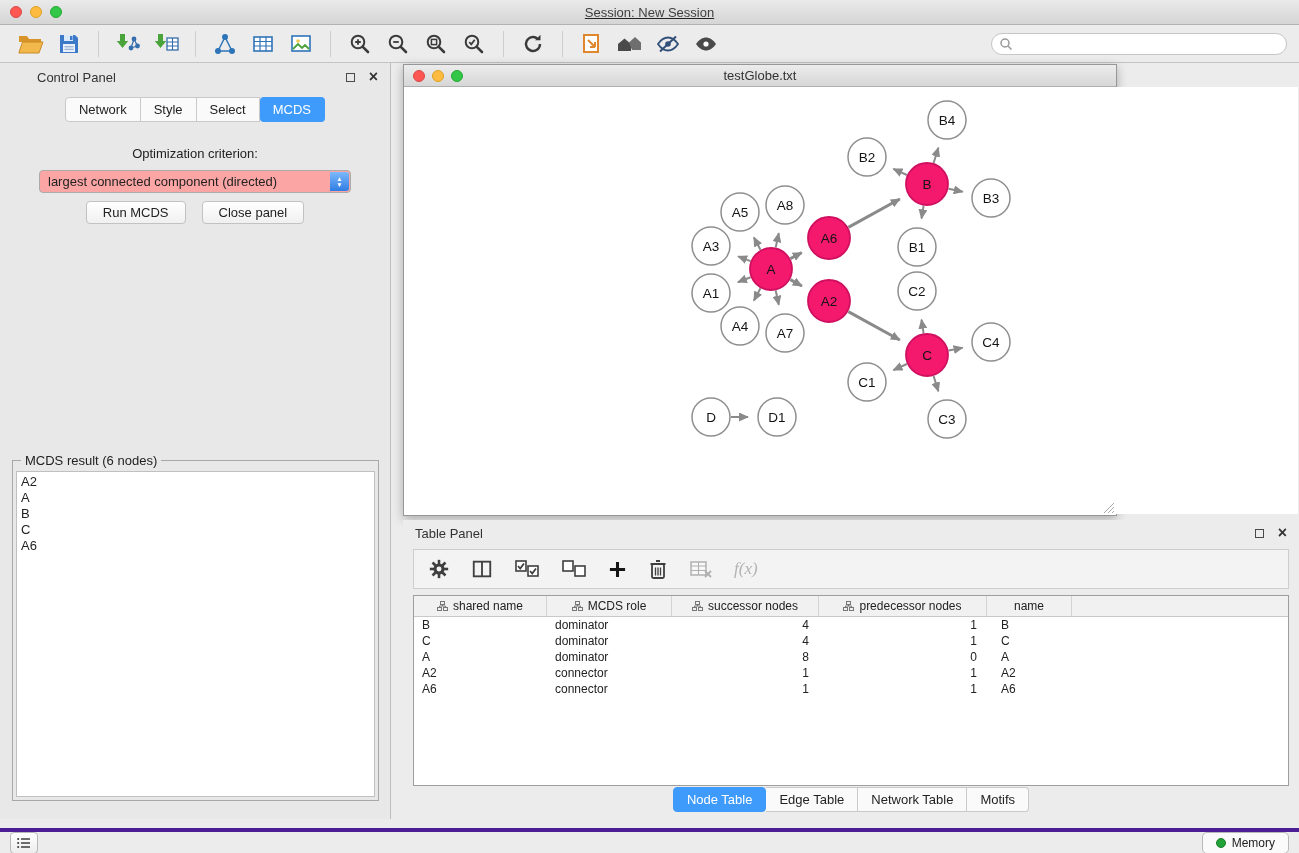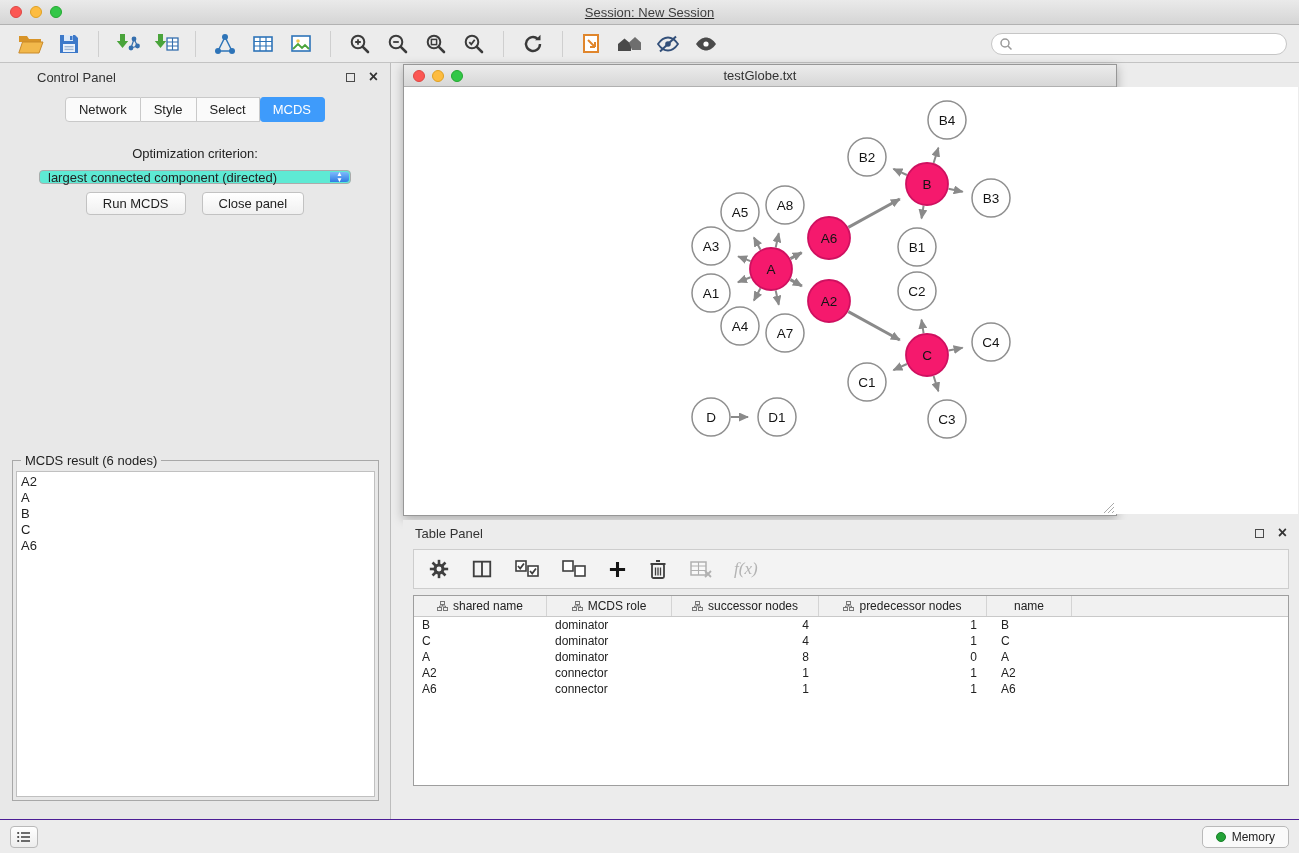--- a/index.html
+++ b/index.html
@@ -37,21 +37,21 @@
   .panel-header .spacer { flex:1; }
   .float-icon { width:9px; height:9px; border:1.5px solid #4a4a4a; margin-right:14px; }
   .close-icon { font-size:16px; font-weight:bold; color:#333; line-height:14px; }
   .cp-tabs { display:flex; justify-content:center; margin:6px 0 8px; }
   .seg-tab { padding:4px 13px; font-size:13px; background:#fafafa; color:#222;
     border:1px solid #c9c9c9; border-left:none; }
   .seg-tab:first-child { border-left:1px solid #c9c9c9; border-radius:4px 0 0 4px; }
   .seg-tab:last-child { border-radius:0 4px 4px 0; }
   .seg-tab.active { background:#3e9bfb; border-color:#3e9bfb; color:#fff; border-radius:4px; }
   .opt-label { text-align:center; margin-top:24px; }
-  .dropdown { width:312px; height:14px; margin:9px auto 8px; background:#5eead4;
+  .dropdown { width:312px; height:23px; margin:9px auto 8px; background:#fca5a5;
     border:1px solid #ababab; border-radius:4px; position:relative;
     display:flex; align-items:center; padding-left:8px; font-size:13px; }
   .dropdown .stepper { position:absolute; right:1px; top:1px; bottom:1px; width:19px;
     background:linear-gradient(#7db9fb,#2f7de4); border-radius:0 3px 3px 0;
     display:flex; flex-direction:column; align-items:center; justify-content:center;
     color:#fff; font-size:6.5px; line-height:6px; }
   .cp-buttons { display:flex; justify-content:center; gap:16px; margin-top:4px; }
   .mac-btn { padding:3px 16px; background:linear-gradient(#ffffff,#f0f0f0);
     border:1px solid #c2c2c2; border-radius:4px; font-size:13px; color:#222; cursor:default;
     font-family:"Liberation Sans",sans-serif; }
@@ -85,22 +85,22 @@
   .tp-head { background:#f1f1f1; border-bottom:1px solid #c9c9c9; height:21px; }
   .tp-head .cell { display:flex; align-items:center; justify-content:center; gap:5px;
     font-size:12px; color:#222; border-right:1px solid #d4d4d4; }
   .tp-head .cell:last-child { border-right:none; }
   .tp-row { height:16px; align-items:center; font-size:12px; }
   .tp-row .c { padding-left:8px; }
   .tp-row .num { text-align:right; padding-right:10px; }
   .tp-row .name { padding-left:14px; }
   .tp-tabs { position:absolute; left:0; right:0; bottom:7px; display:flex; justify-content:center; }
   
-  .statusbar { position:absolute; left:0; right:0; bottom:0; height:34px; background:#ececec;
-    border-top:1px solid #4c1d95; display:flex; align-items:center; padding:0 10px; }
+  .statusbar { position:absolute; left:0; right:0; bottom:0; height:25px; background:#ececec;
+    border-top:4px solid #4c1d95; display:flex; align-items:center; padding:0 10px; }
   .status-left-btn { width:28px; height:22px; border:1px solid #b9b9b9; border-radius:4px;
     background:linear-gradient(#fff,#ededed); display:flex; align-items:center; justify-content:center; }
   .memory-btn { margin-left:auto; display:flex; align-items:center; gap:6px; padding:3px 13px;
     border:1px solid #b9b9b9; border-radius:5px; background:#fafafa; font-size:12px; color:#222; }
   .memory-dot { width:10px; height:10px; border-radius:50%; background:#23a237; border:1px solid #178028; }
   .disabled { opacity:.42; }
 </style>
 </head>
 <body>
 
@@ -513,20 +513,26 @@
     </div>
     <div class="tp-row">
       <span class="c">A6</span>
       <span class="c">connector</span>
       <span class="num">1</span>
       <span class="num">1</span>
       <span class="name">A6</span>
         <span></span>
     </div>
   </div>
+  <div class="tp-tabs">
+    <span class="seg-tab active">Node Table</span>
+    <span class="seg-tab">Edge Table</span>
+    <span class="seg-tab">Network Table</span>
+    <span class="seg-tab">Motifs</span>
+  </div>
 </div>
 
 <div class="statusbar">
   <button class="status-left-btn">
     <svg width="14" height="12" viewBox="0 0 14 12">
       <g stroke="#3f3f3f" stroke-width="1.6">
           <path d="M4 2h9M4 6h9M4 10h9"></path>
         </g>
       <g fill="#3f3f3f">
           <circle cx="1.2" cy="2" r="1.1"></circle>

